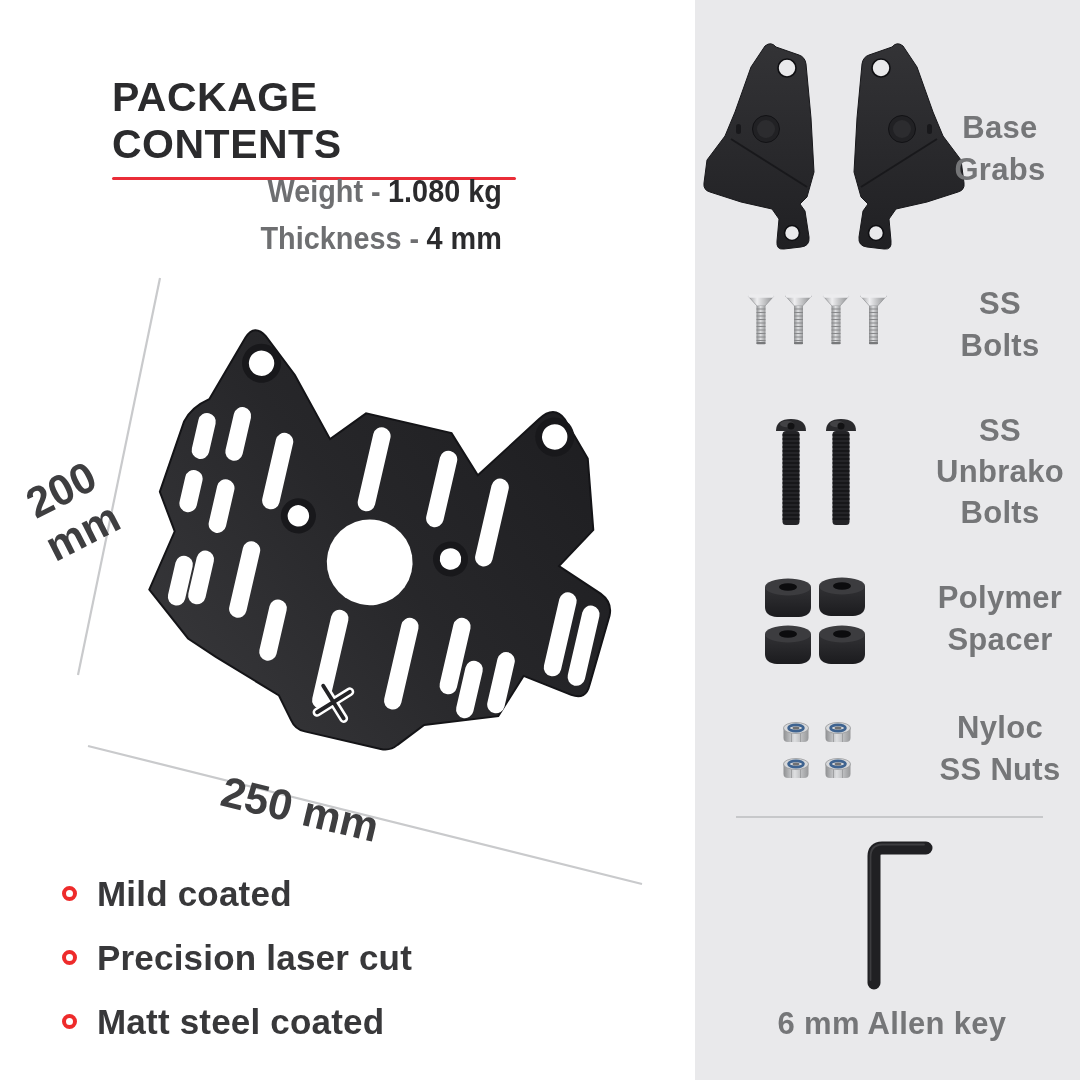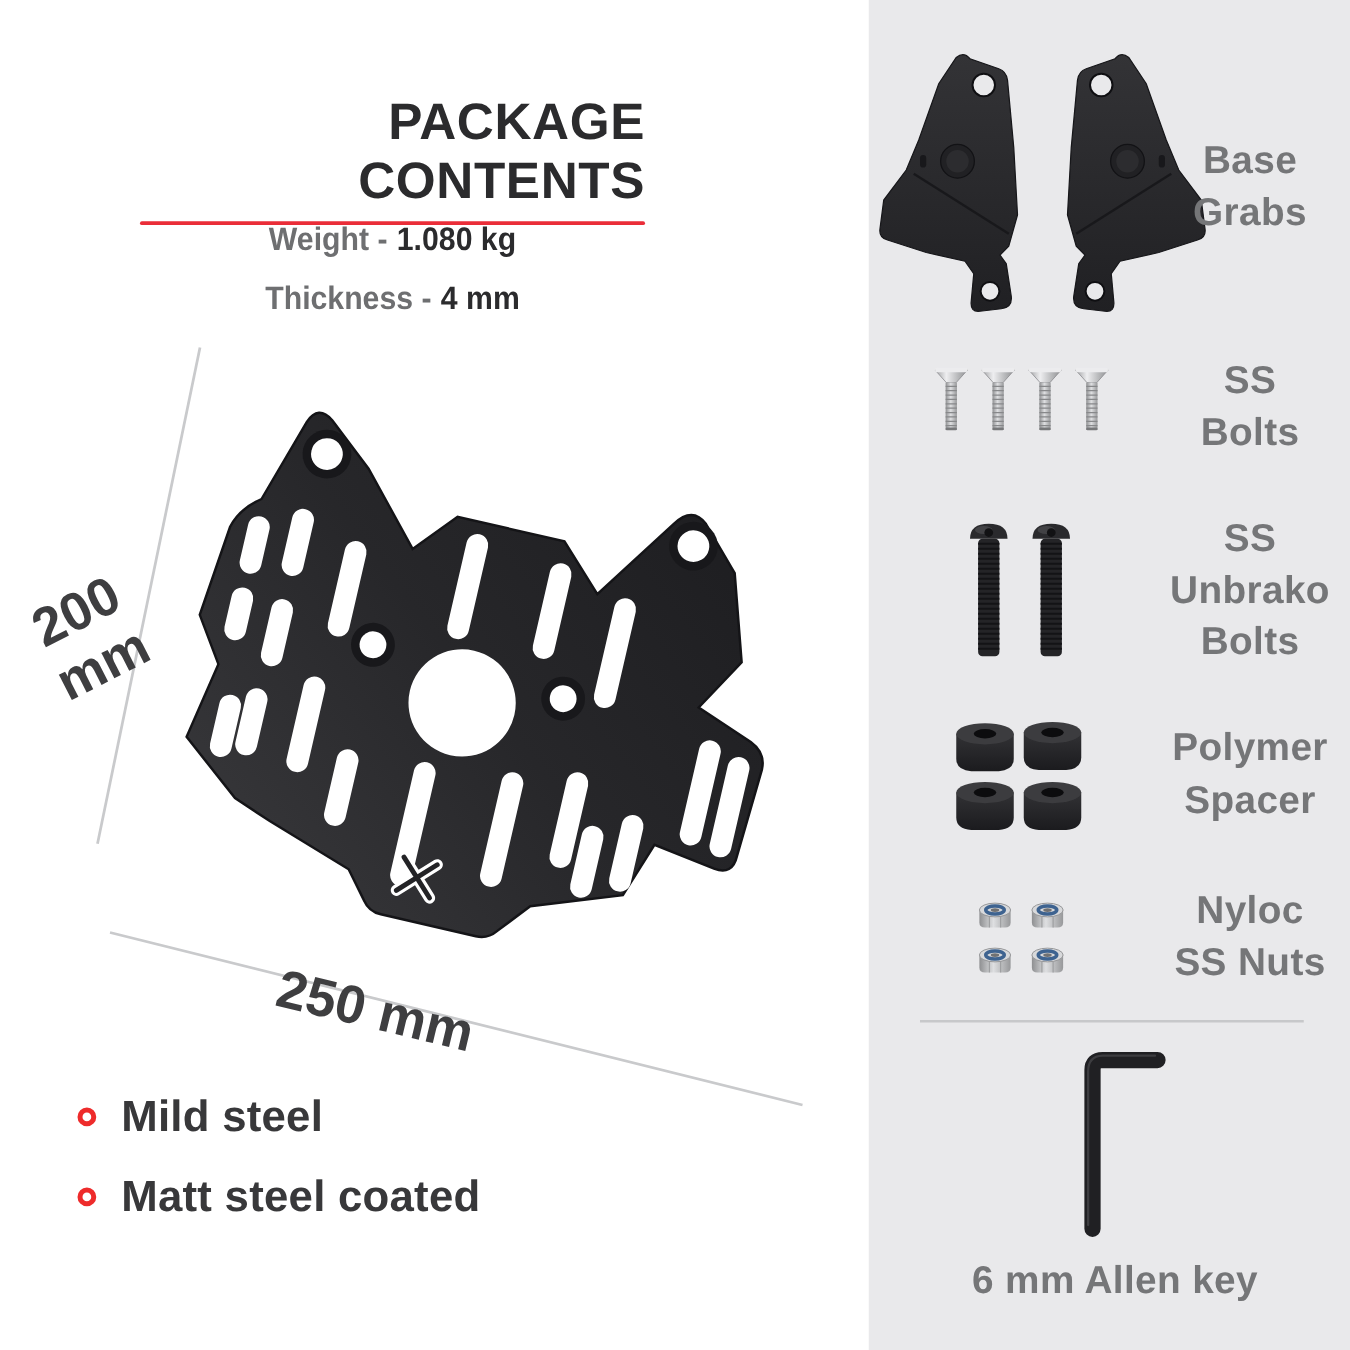--- a/index.html
+++ b/index.html
@@ -5,28 +5,28 @@
   html,body{margin:0;padding:0;}
   body{
     width:1080px;height:1080px;position:relative;overflow:hidden;
     background:#ffffff;
     font-family:"Liberation Sans","DejaVu Sans",sans-serif;
     -webkit-font-smoothing:antialiased;
   }
   .abs{position:absolute;}
 
   
-  .title-block{left:112px;top:74px;width:404px;text-align:right;}
+  .title-block{left:112px;top:74px;width:404px;text-align:left;}
   .title-block h1{
     margin:0;font-size:41px;font-weight:700;letter-spacing:.5px;color:#2b2b2d;
   }
   .title-underline{height:3px;background:#ea2d38;margin-top:9px;border-radius:2px;}
 
-  .specs{left:112px;top:168px;width:404px;text-align:center;
-         font-size:26px;line-height:47px;color:#6e6f71;}
+  .specs{left:112px;top:168px;width:404px;text-align:right;
+         font-size:31px;line-height:47px;color:#6e6f71;}
   .spec-line{transform:scaleX(.93);transform-origin:center;white-space:nowrap;}
   .spec-label{font-weight:600;margin-right:8px;}
   .spec-value{font-weight:700;color:#2b2b2d;}
 
   .dim{color:#3e3e40;font-weight:600;font-size:43px;text-align:center;line-height:47px;}
   .dim-200{left:-3px;top:464px;width:150px;transform:rotate(-27deg);}
   .dim-250{left:193px;top:786px;width:214px;transform:rotate(13.5deg);white-space:nowrap;}
 
   .features{left:62px;top:874px;}
   .feat-row{display:flex;align-items:center;margin-bottom:25px;height:39px;}
@@ -129,21 +129,25 @@
 
 <div class="abs dim dim-200">
   <div>200</div>
   <div>mm</div>
 </div>
 <div class="abs dim dim-250">250 mm</div>
 
 <div class="abs features">
   <div class="feat-row">
     <span class="bullet"></span>
-    <span class="feat-text">Mild steel</span>
+    <span class="feat-text">Mild coated</span>
+  </div>
+  <div class="feat-row">
+    <span class="bullet"></span>
+    <span class="feat-text">Precision laser cut</span>
   </div>
   <div class="feat-row">
     <span class="bullet"></span>
     <span class="feat-text">Matt steel coated</span>
   </div>
 </div>
 
 <div class="abs panel"></div>
 
 <svg class="abs" style="left:703px;top:40px;" width="262" height="212" viewBox="0 0 262 212">

